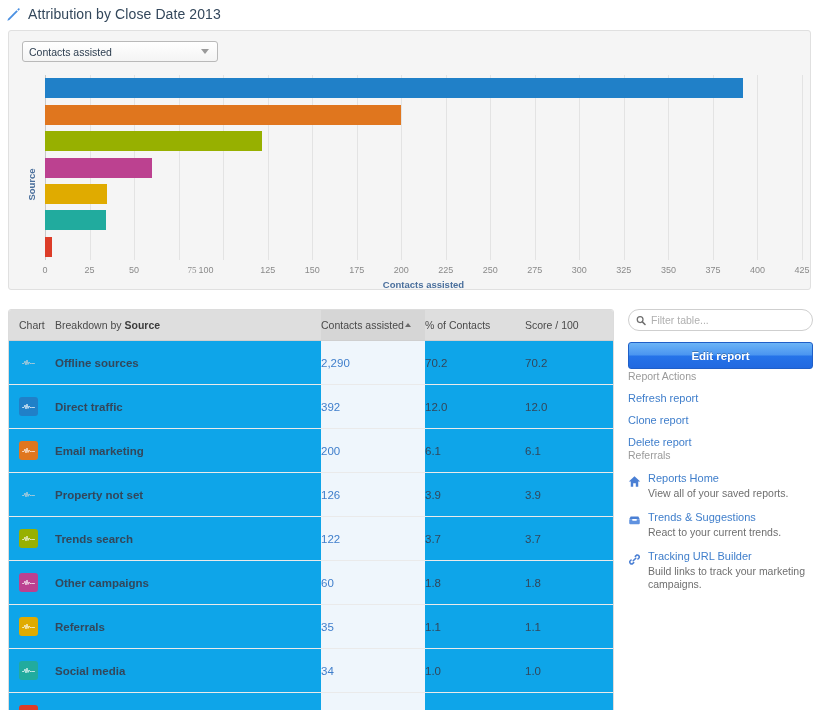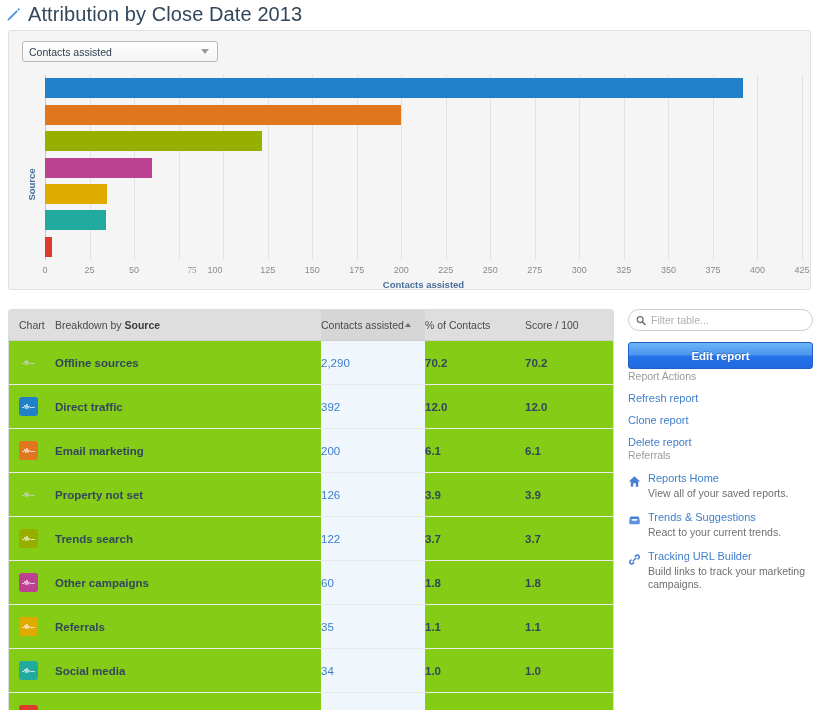--- a/index.html
+++ b/index.html
@@ -12,21 +12,21 @@
   }
   .page { position: relative; width: 819px; height: 710px; overflow: hidden; }
 
   
   .title-row {
     position: absolute; left: 6px; top: 0px;
     height: 28px; display: flex; align-items: center; gap: 7px;
   }
   .pencil-icon { width: 15px; height: 15px; display: block; }
   .page-title {
-    font-size: 20px; color: #33475b; font-weight: 400;
+    font-size: 14px; color: #33475b; font-weight: 400;
     letter-spacing: 0.1px; white-space: nowrap;
   }
 
   
   .chart-panel {
     position: absolute; left: 8px; top: 30px;
     width: 803px; height: 260px;
     background: #f5f5f5;
     border: 1px solid #e0e0e0;
     border-radius: 3px;
@@ -116,30 +116,30 @@
     width: 0; height: 0;
     border-left: 3.5px solid transparent;
     border-right: 3.5px solid transparent;
     border-bottom: 4px solid #6a6a6a;
     vertical-align: 2px;
   }
   table.report td {
     font-size: 11.5px; color: #33475b;
     padding: 12px 0;
     border-bottom: 1px solid #eaeaea;
-    background: #84cc16;
+    background: #0ea5e9;
     vertical-align: middle;
   }
   table.report td.c-chart { padding-left: 10px; }
   table.report td.c-name { font-weight: bold; font-size: 11.5px; color: #33475b; }
   table.report td.c-num {
     background: #eff6fc; color: #3f7ecb; font-weight: 400;
   }
   table.report td.c-pct, table.report td.c-score {
-    font-weight: bold; color: #33475b;
+    font-weight: normal; color: #33475b;
   }
 
   .spark {
     width: 19px; height: 19px; border-radius: 3px;
     display: inline-flex; align-items: center; justify-content: center;
   }
   .spark.blank { background: transparent; }
 
   
   .sidebar { position: absolute; left: 628px; top: 309px; width: 185px; }
@@ -253,21 +253,21 @@
             </div>
             <div class="bar-slot" style="top: 161.786px; width: 7.12471px;">
               <div class="bar" title="Paid search: 4" style="background: rgb(220, 60, 40);"></div>
             </div>
           </div>
         <div id="xticks">
             <div class="tick-label" style="left: 0px;">0</div>
             <div class="tick-label" style="left: 44.5294px;">25</div>
             <div class="tick-label" style="left: 89.0588px;">50</div>
             <div class="tick-label" style="left: 147px; font-family: Liberation Serif, serif;">75</div>
-            <div class="tick-label" style="left: 170px; text-align: center;">100</div>
+            <div class="tick-label" style="left: 161px; text-align: center;">100</div>
             <div class="tick-label" style="left: 222.647px;">125</div>
             <div class="tick-label" style="left: 267.176px;">150</div>
             <div class="tick-label" style="left: 311.706px;">175</div>
             <div class="tick-label" style="left: 356.235px;">200</div>
             <div class="tick-label" style="left: 400.765px;">225</div>
             <div class="tick-label" style="left: 445.294px;">250</div>
             <div class="tick-label" style="left: 489.824px;">275</div>
             <div class="tick-label" style="left: 534.353px;">300</div>
             <div class="tick-label" style="left: 578.882px;">325</div>
             <div class="tick-label" style="left: 623.412px;">350</div>

